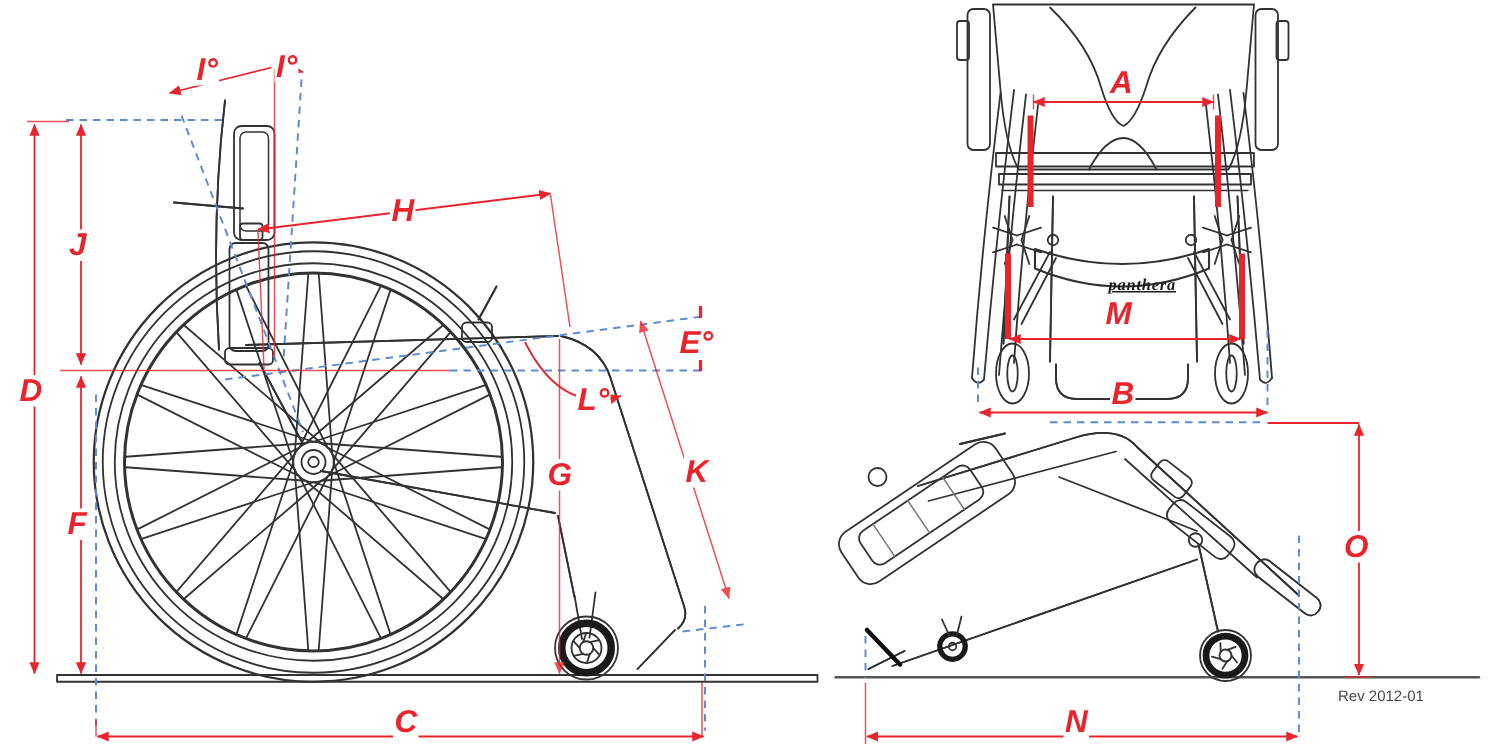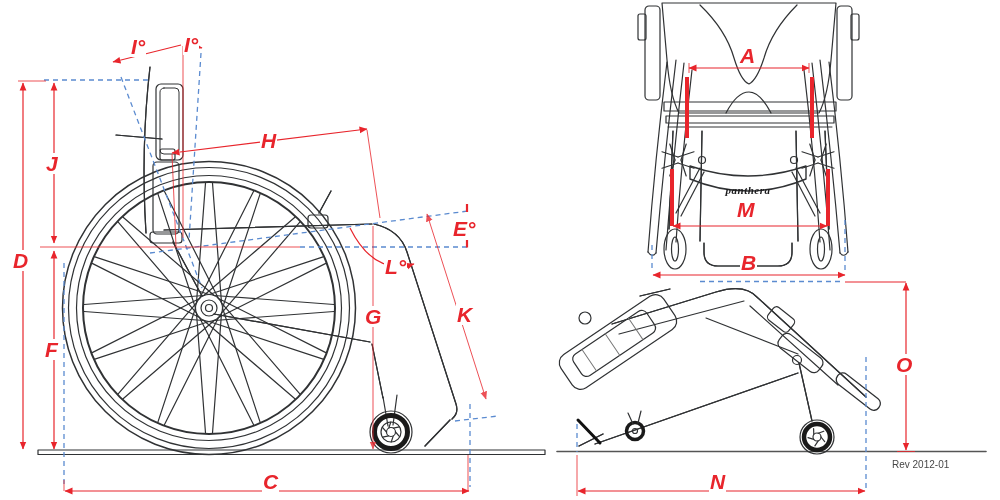--- a/index.html
+++ b/index.html
@@ -12,22 +12,22 @@
   .tubeO{stroke:#303234;fill:none;stroke-linecap:round;stroke-linejoin:round;}
   .tubeI{stroke:#fff;fill:none;stroke-linecap:round;stroke-linejoin:round;}
   
   .blue line,.blue path{stroke:#5b8bd0;stroke-width:1.3;stroke-dasharray:5 4;fill:none;}
   
   .dim line,.dim path{stroke:#e8252c;stroke-width:1.2;fill:none;}
   .dim .thin{stroke-width:1;opacity:.8;}
   .dim .bar{stroke-width:4;}
   .lbl{position:absolute;font:italic 700 21px "Liberation Sans",sans-serif;color:#e8252c;
        line-height:1;background:#fff;padding:0 1px;white-space:nowrap;}
-  .logo{position:absolute;left:712px;top:184px;width:72px;text-align:center;
-        font:italic 700 11px "Liberation Serif",serif;color:#1c1c1e;letter-spacing:.5px;}
+  .logo{position:absolute;left:712px;top:184px;width:72px;text-align:right;
+        font:italic 700 11px "Liberation Serif",serif;color:#1c1c1e;letter-spacing:.5px;text-decoration:underline;}
   .rev{position:absolute;left:892px;top:459px;font:400 10px "Liberation Sans",sans-serif;color:#474747;}
 </style>
 </head>
 <body>
 
 <div class="stage">
 
 <svg width="1000" height="500" viewBox="0 0 1000 500">
   <defs>
     <marker id="ar" markerWidth="9" markerHeight="9" refX="7.5" refY="4" orient="auto-start-reverse" markerUnits="userSpaceOnUse">

